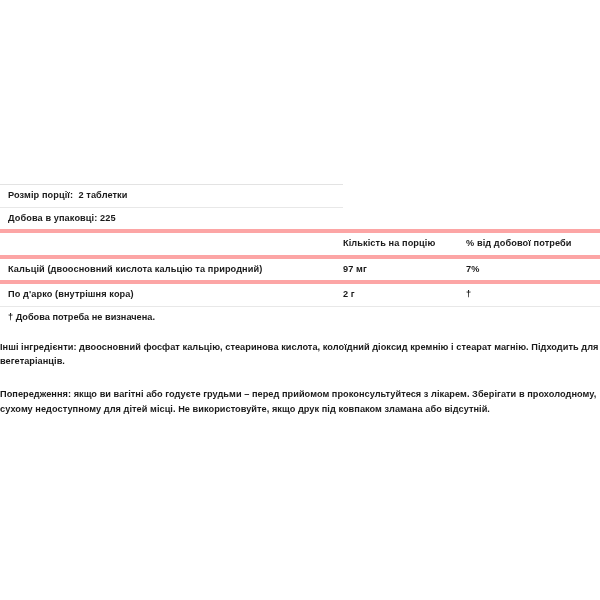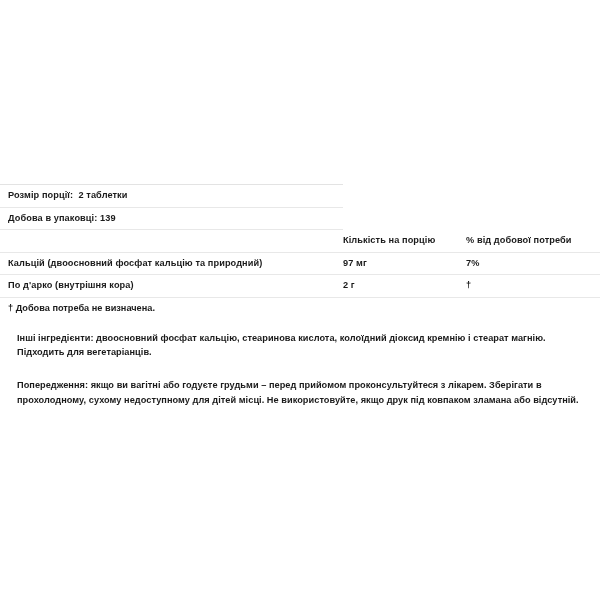--- a/index.html
+++ b/index.html
@@ -56,21 +56,21 @@
   .row-short td.col-amount,
   .row-short td.col-dv {
     border-color: transparent;
   }
   .row-short td.col-name {
     border-right: none;
   }
 
   
   .row-full td {
-    border-top: 1px solid #fca5a5;
+    border-top: 4px solid #fca5a5;
     border-bottom: 1px solid #e8e8e8;
   }
 
   .row-serving td.col-name { border-top: 1px solid #e3e3e3; }
 
   .hdr td {
     font-weight: bold;
   }
 
   
@@ -79,21 +79,21 @@
     padding: 5px 5px 0 8px;
     font-size: 9.2px;
     font-weight: bold;
     color: #1a1a1a;
     line-height: 1.2;
   }
 
   
   .para {
     margin: 0;
-    padding: 0 17px;
+    padding: 0 0;
     font-size: 9.2px;
     font-weight: bold;
     line-height: 1.62;
     color: #1a1a1a;
     letter-spacing: 0.005em;
   }
   .para-ingredients { margin-top: 17px; }
   .para-free        { margin-top: 18px; }
   .para-warning     { margin-top: 18px; }
 </style>
@@ -110,34 +110,34 @@
           <span>Розмір порції:</span>
           &nbsp;<span>2 таблетки</span>
         </td>
         <td class="col-amount"></td>
         <td class="col-dv"></td>
       </tr>
 
       <tr class="row-short">
         <td class="col-name cell-pad-left">
           <span>Добова в упаковці:</span>
-          <span>139</span>
+          <span>225</span>
         </td>
         <td class="col-amount"></td>
         <td class="col-dv"></td>
       </tr>
 
       <tr class="row-full hdr">
         <td class="col-name cell-pad-left"></td>
         <td class="col-amount">Кількість на порцію</td>
         <td class="col-dv">% від добової потреби</td>
       </tr>
 
       <tr class="row-full">
-        <td class="col-name cell-pad-left">Кальцій (двоосновний фосфат кальцію та природний)</td>
+        <td class="col-name cell-pad-left">Кальцій (двоосновний кислота кальцію та природний)</td>
         <td class="col-amount">97 мг</td>
         <td class="col-dv">7%</td>
       </tr>
 
       <tr class="row-full">
         <td class="col-name cell-pad-left">По д'арко (внутрішня кора)</td>
         <td class="col-amount">2 г</td>
         <td class="col-dv">†</td>
       </tr>
 

